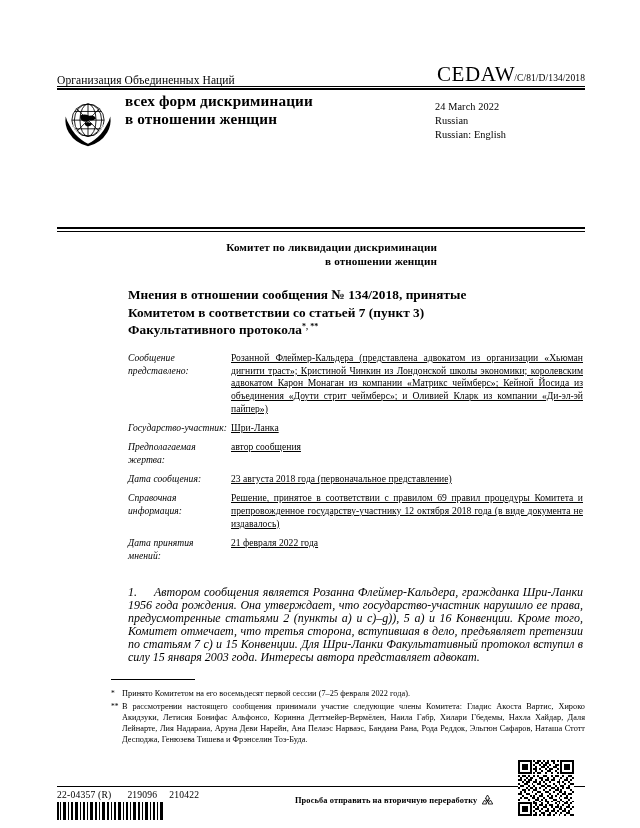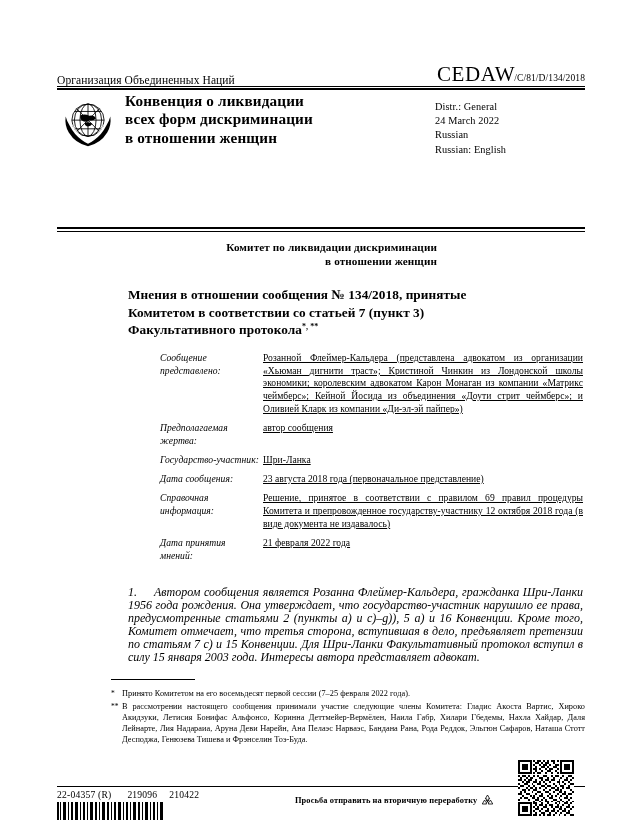--- a/index.html
+++ b/index.html
@@ -156,21 +156,20 @@
     position: absolute;
     left: 128px;
     top: 334px;
     width: 455px;
     font-size: 9.6px;
     line-height: 12.7px;
   }
   .meta-row {
     display: flex;
     margin-bottom: 6.5px;
-    margin-left: 32px;
   }
   .meta-label {
     flex: 0 0 99px;
     font-style: italic;
     letter-spacing: .05px;
     padding-right: 4px;
   }
   .meta-value {
     flex: 1 1 auto;
     text-align: justify;
@@ -311,26 +310,24 @@
           </g>
           <g fill="#fff">
             <path d="M22 44 q5 10 11 17 q-7 -3 -11 -17 Z"></path>
             <path d="M30 58 q6 8 12 13 q-8 -2 -12 -13 Z"></path>
             <path d="M78 44 q-5 10 -11 17 q7 -3 11 -17 Z"></path>
             <path d="M70 58 q-6 8 -12 13 q8 -2 12 -13 Z"></path>
           </g>
         </svg>
       </div>
       <div class="conv-title">
-        <div>Конвенция о ликвидации</div>
         <div>всех форм дискриминации</div>
         <div>в отношении женщин</div>
       </div>
       <div class="distr-block">
-        <div>Distr.: General</div>
         <div>24 March 2022</div>
         <div>Russian</div>
         <div>Russian: English</div>
       </div>
     </div>
   </div>
 
   <div class="rule-committee"></div>
   <div class="rule-committee-hair"></div>
   <div class="committee">
@@ -343,26 +340,26 @@
     <div>Комитетом в соответствии со статьей 7 (пункт 3)</div>
     <div><span>Факультативного протокола</span><sup>*, **</sup></div>
   </div>
 
   <div class="meta">
     <div class="meta-row">
       <div class="meta-label">Сообщение представлено:</div>
       <div class="meta-value">Розанной Флеймер-Кальдера (представлена адвокатом из организации «Хьюман дигнити траст»; Кристиной Чинкин из Лондонской школы экономики; королевским адвокатом Карон Монаган из компании «Матрикс чеймберс»; Кейной Йосида из объединения «Доути стрит чеймберс»; и Оливией Кларк из компании «Ди-эл-эй пайпер»)</div>
     </div>
     <div class="meta-row">
+      <div class="meta-label">Государство-участник:</div>
+      <div class="meta-value">Шри-Ланка</div>
+    </div>
+    <div class="meta-row">
       <div class="meta-label">Предполагаемая жертва:</div>
       <div class="meta-value">автор сообщения</div>
-    </div>
-    <div class="meta-row">
-      <div class="meta-label">Государство-участник:</div>
-      <div class="meta-value">Шри-Ланка</div>
     </div>
     <div class="meta-row">
       <div class="meta-label">Дата сообщения:</div>
       <div class="meta-value">23 августа 2018 года (первоначальное представление)</div>
     </div>
     <div class="meta-row">
       <div class="meta-label">Справочная информация:</div>
       <div class="meta-value">Решение, принятое в соответствии с правилом 69 правил процедуры Комитета и препровожденное государству-участнику 12 октября 2018 года (в виде документа не издавалось)</div>
     </div>
     <div class="meta-row">

